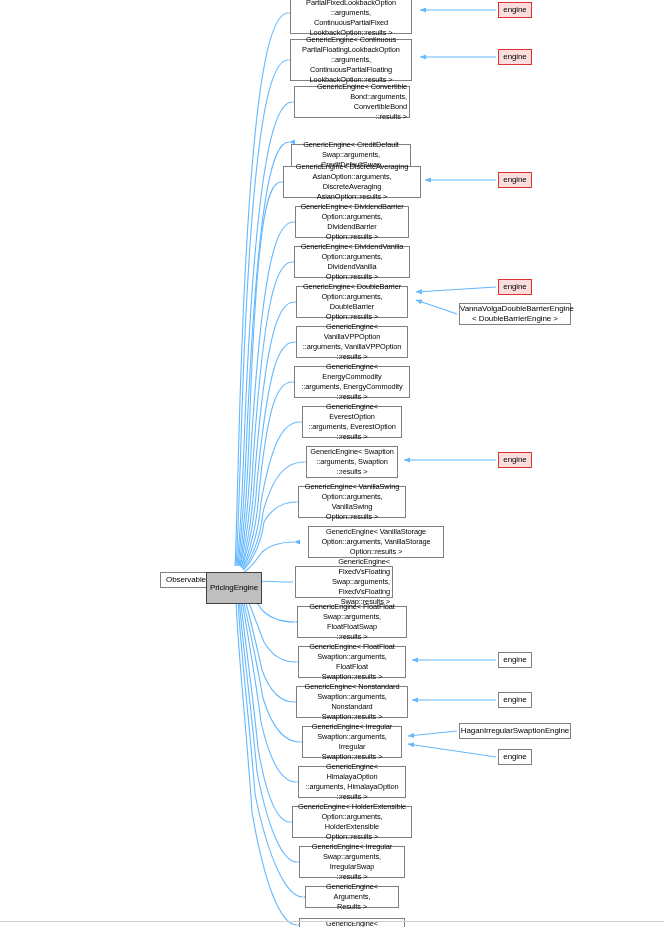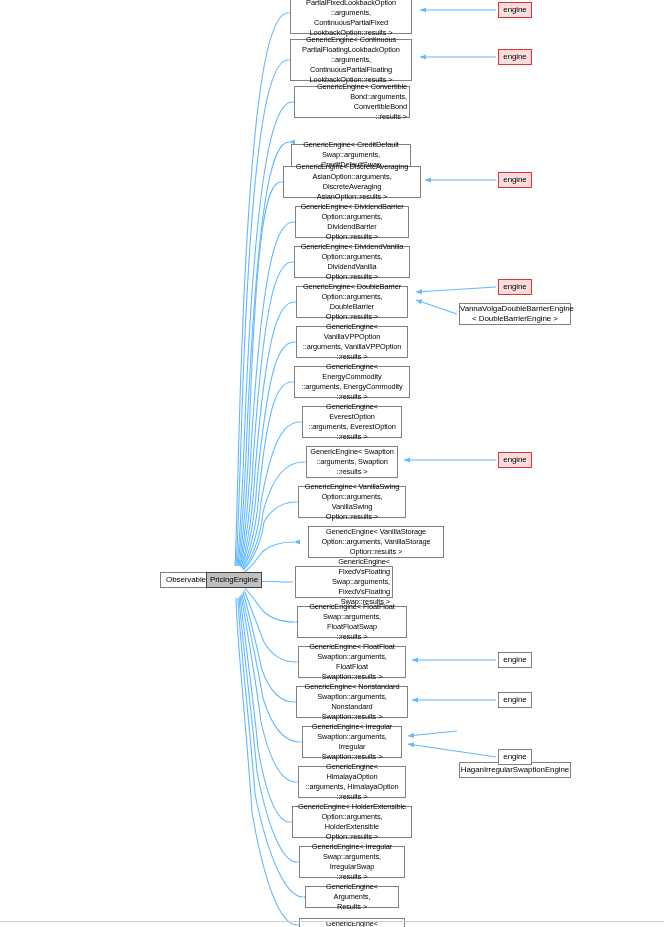--- a/index.html
+++ b/index.html
@@ -91,21 +91,21 @@
       <path d="M496,460 L404,460" marker-end="url(#ahs)"></path>
       <path d="M496,660 L412,660" marker-end="url(#ahs)"></path>
       <path d="M496,700 L412,700" marker-end="url(#ahs)"></path>
       <path d="M457,731 L408,736" marker-end="url(#ahs)"></path>
       <path d="M496,757 L408,744" marker-end="url(#ahs)"></path>
     </g>
   </svg>
 
   <div id="nodes">
       <div class="node n-plain" style="left: 136px; top: 572px; width: 52px; height: 16px; margin-left: 24px;"><span class="lbl">Observable</span></div>
-      <div class="node n-center" style="left: 206px; top: 572px; width: 56px; height: 16px;"><span class="lbl">PricingEngine</span></div>
+      <div class="node n-center" style="left: 206px; top: 572px; width: 56px; height: 32px;"><span class="lbl">PricingEngine</span></div>
       <div class="node n-sub" style="left: 290px; top: -8px; width: 122px; height: 42px;"><span class="lbl">GenericEngine&lt; Continuous
 PartialFixedLookbackOption
 ::arguments, ContinuousPartialFixed
 LookbackOption::results &gt;</span></div>
       <div class="node n-sub" style="left: 290px; top: 39px; width: 122px; height: 42px;"><span class="lbl">GenericEngine&lt; Continuous
 PartialFloatingLookbackOption
 ::arguments, ContinuousPartialFloating
 LookbackOption::results &gt;</span></div>
       <div class="node n-sub" style="left: 294px; top: 86px; width: 116px; height: 32px; text-align: right;"><span class="lbl">GenericEngine&lt; Convertible
 Bond::arguments, ConvertibleBond
@@ -172,17 +172,17 @@
       <div class="node n-sub" style="left: 299px; top: 918px; width: 106px; height: 22px;"><span class="lbl">GenericEngine&lt; MargrabeOption</span></div>
       <div class="node n-engine-red" style="left: 498px; top: 2px; width: 34px; height: 16px;"><span class="lbl">engine</span></div>
       <div class="node n-engine-red" style="left: 498px; top: 49px; width: 34px; height: 16px;"><span class="lbl">engine</span></div>
       <div class="node n-engine-red" style="left: 498px; top: 172px; width: 34px; height: 16px;"><span class="lbl">engine</span></div>
       <div class="node n-engine-red" style="left: 498px; top: 279px; width: 34px; height: 16px;"><span class="lbl">engine</span></div>
       <div class="node n-tmpl" style="left: 459px; top: 303px; width: 112px; height: 22px;"><span class="lbl">VannaVolgaDoubleBarrierEngine
 &lt; DoubleBarrierEngine &gt;</span></div>
       <div class="node n-engine-red" style="left: 498px; top: 452px; width: 34px; height: 16px;"><span class="lbl">engine</span></div>
       <div class="node n-engine-gray" style="left: 498px; top: 652px; width: 34px; height: 16px;"><span class="lbl">engine</span></div>
       <div class="node n-engine-gray" style="left: 498px; top: 692px; width: 34px; height: 16px;"><span class="lbl">engine</span></div>
-      <div class="node n-tmpl" style="left: 459px; top: 723px; width: 112px; height: 16px; margin-top: 39px;"><span class="lbl">HaganIrregularSwaptionEngine</span></div>
+      <div class="node n-tmpl" style="left: 459px; top: 723px; width: 112px; height: 16px;"><span class="lbl">HaganIrregularSwaptionEngine</span></div>
       <div class="node n-engine-gray" style="left: 498px; top: 749px; width: 34px; height: 16px;"><span class="lbl">engine</span></div>
     </div>
   <div class="bottom-rule"></div>
 </div>
 
 </body></html>

